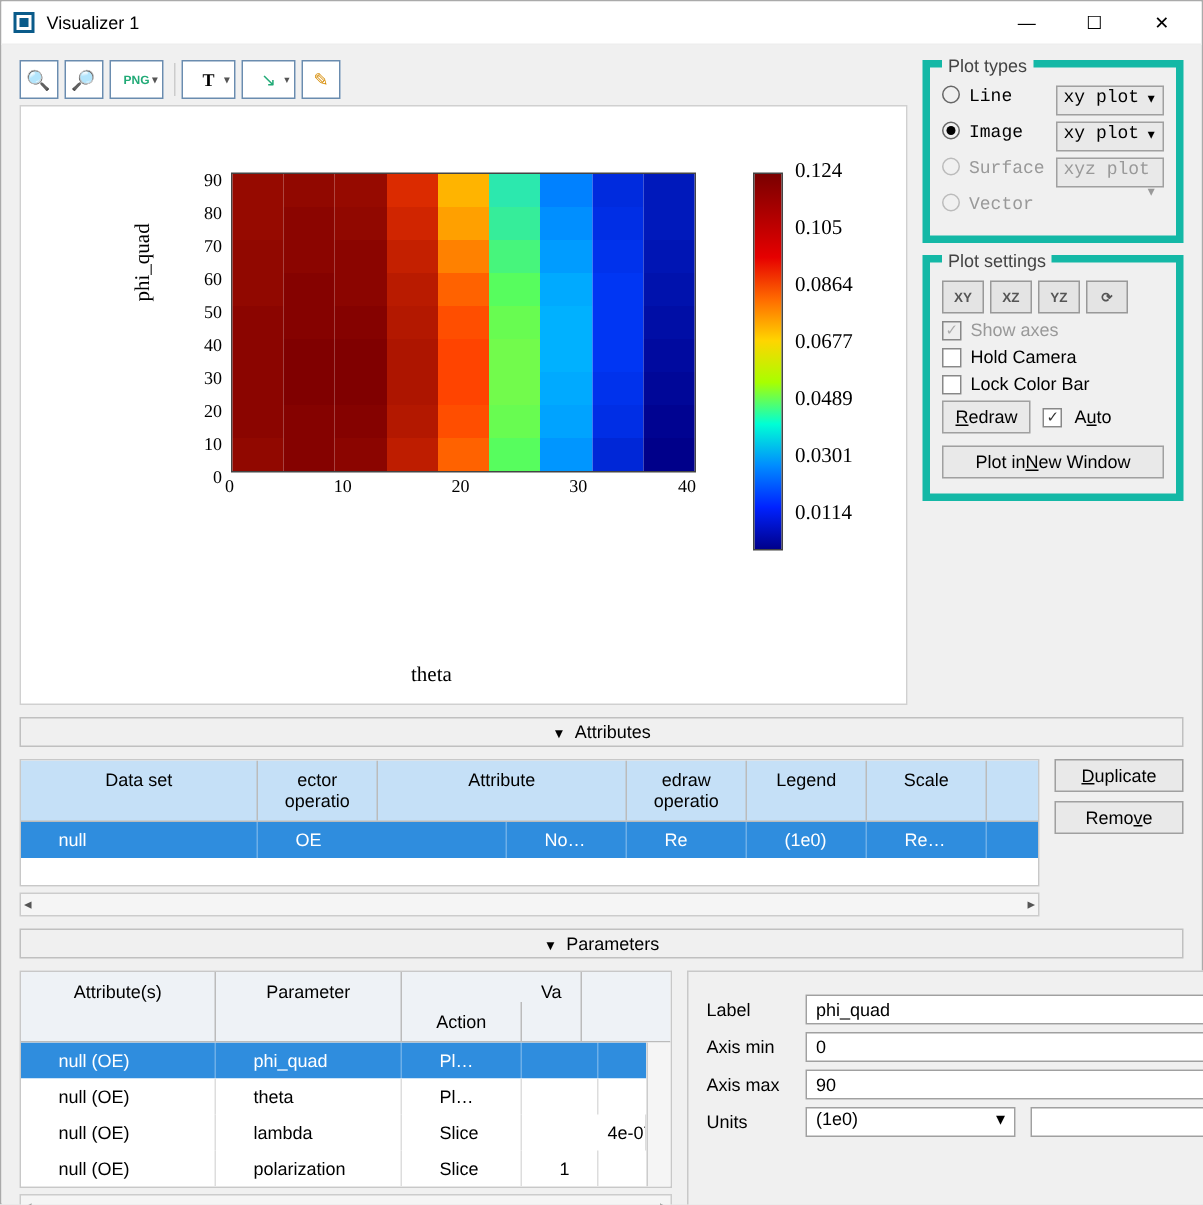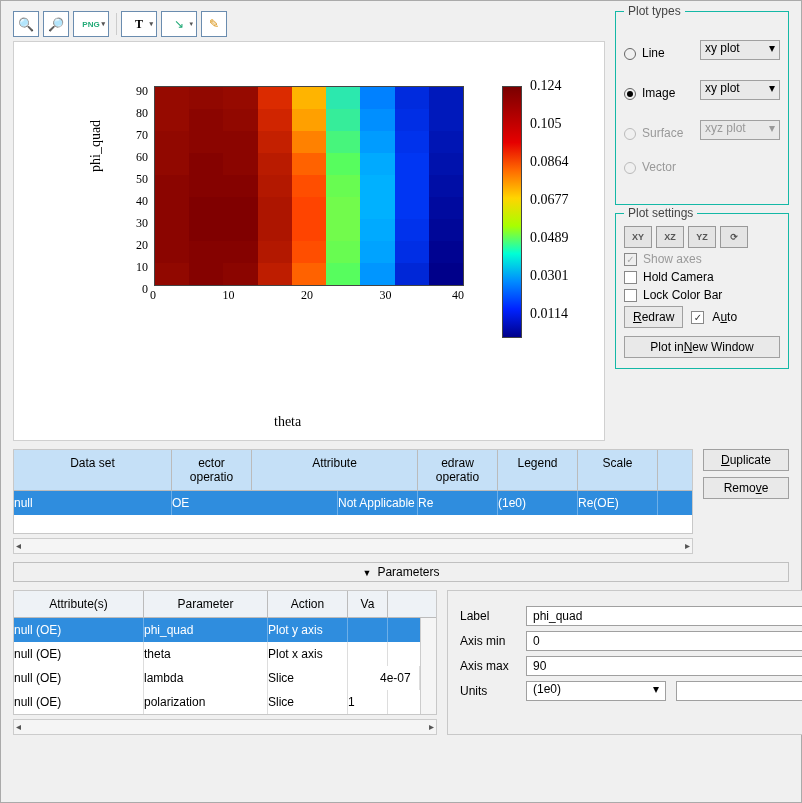--- a/index.html
+++ b/index.html
@@ -112,34 +112,34 @@
     position:absolute; left:388px; top:0; width:20px; height:252px;
     background: linear-gradient(to bottom,#7a0000,#b00000,#e60000,#ff6a00,#ffd500,#a8ff00,#00ffd5,#008cff,#0022ff,#00008a);
     border:1px solid #444;
   }
   .cblabels{
     position:absolute; left:416px; top:-8px; font-size:14px; font-family:"Times New Roman",serif;
   }
   .cblabels div{height:38px;}
   .side-panels { width:174px; display:flex; flex-direction:column; gap:8px;}
   .groupbox {
-    border: 1px solid #14b8a6;
+    border: 5px solid #14b8a6;
     padding: 8px 8px 10px 8px;
     position: relative;
     background:#f0f0f0;
   }
   .groupbox .legend {
     position: absolute;
     top: -8px; left: 8px;
     background: #f0f0f0;
     padding: 0 4px;
     font-size: 12px;
     color:#444;
   }
-  .radio-row { display: flex; align-items: flex-end; gap: 6px; margin: 20px 0; }
+  .radio-row { display: flex; align-items: flex-start; gap: 6px; margin: 4px 0; font-family: Liberation Mono, monospace; }
   .radio-row label { width: 52px; font-size:12px; }
   .radio-row.disabled { color:#999; }
   .sel {
     flex:1; height:20px; font-size:12px;
     border:1px solid #a0a0a0; background:#e9e9e9; padding:0 4px;
   }
   .sel.disabled{color:#999;}
   .icon-row{display:flex; gap:4px; margin:4px 0;}
   .sq{width:28px;height:22px;border:1px solid #999;background:#e4e4e4;display:flex;align-items:center;justify-content:center;font-size:9px;font-weight:bold;color:#555;}
   .chk-row{display:flex;align-items:center;gap:6px;margin:4px 0;font-size:12px;}
@@ -161,21 +161,21 @@
     background:#fff;
     width:100%;
     font-size:12px;
     overflow:hidden;
   }
   .tbl-head{display:flex; background:#c5e0f7; border-bottom:1px solid #bbb;}
   .tbl-head.light{background:#eef2f6;}
   .th{padding:6px 8px;border-right:1px solid #bbb; text-align:center; font-size:12px;}
   .tbl-row{display:flex; background:#2f8dde; color:#fff;}
   .tbl-row.alt{background:#fff; color:#000;}
-  .td{padding:5px 0;border-right:1px solid rgba(255,255,255,.3);white-space:nowrap;overflow:hidden;text-overflow:ellipsis;}
+  .td{padding:5px 25px;border-right:1px solid rgba(255,255,255,.3);white-space:nowrap;overflow:hidden;text-overflow:ellipsis;}
   .tbl-row.alt .td{border-right:1px solid #ddd;}
   .hscroll{
     height:16px;
     border:1px solid #ccc;
     margin-top:4px;
     background:#f5f5f5;
     position:relative;
   }
   .hscroll::before,.hscroll::after{content:"";position:absolute;top:0;width:16px;height:100%;display:flex;align-items:center;justify-content:center;font-size:9px;color:#555;}
   .hscroll .arrL{position:absolute;left:2px;top:1px;font-size:10px;color:#555;}
@@ -199,20 +199,27 @@
   .params-scroll{max-height:116px; overflow:hidden;}
   .vscroll{width:16px;background:#f5f5f5;border-left:1px solid #ccc;}
   .pt-flex{display:flex;}
   .pt-flex .params-scroll{flex:1;}
   u.acc{text-decoration:underline;}
 </style>
 </head>
 <body>
 
 <div class="window">
+  <div class="titlebar">
+    <span class="logo"></span>
+    <span class="title">Visualizer 1</span>
+    <div class="wbtn">—</div>
+    <div class="wbtn">☐</div>
+    <div class="wbtn">✕</div>
+  </div>
 
   <div class="content">
 
     <div class="upper">
       <div class="plot-col">
         <div class="toolbar">
           <div class="tool" style="font-size:13px;">🔍</div>
           <div class="tool" style="font-size:13px;">🔎</div>
           <div class="tool tool-split" style="font-size:8px;font-weight:bold;color:#2a7;">PNG</div>
           <span style="width:4px;border-right:1px solid #ccc;height:22px;"></span>
@@ -390,20 +397,21 @@
           <div class="chk-row" style="gap:8px;">
             <div class="btn"><u class="acc">R</u>edraw</div>
             <span class="chk">✓</span>
               <span>A<u class="acc">u</u>to</span>
           </div>
           <div class="btn wide" style="margin-top:4px;">Plot in <u class="acc">N</u>ew Window</div>
         </div>
       </div>
     </div>
 
+    <div class="expander"><span class="tri">▼</span><span>Attributes</span></div>
 
     <div style="display:flex;gap:10px;align-items:flex-start;">
       <div style="flex:1;">
         <div class="attributes-table">
           <div class="tbl-head" id="attr-head">
               <div class="th" style="width: 158px;">Data set</div>
               <div class="th" style="width: 80px;">ector operatio</div>
               <div class="th" style="width: 166px;">Attribute</div>
               <div class="th" style="width: 80px;">edraw operatio</div>
               <div class="th" style="width: 80px;">Legend</div>
@@ -431,21 +439,21 @@
     </div>
 
     <div class="expander"><span class="tri">▼</span><span>Parameters</span></div>
 
     <div class="bot-row">
       <div class="params-left">
         <div class="params-table">
           <div class="tbl-head light" id="param-head">
               <div class="th" style="width: 130px;">Attribute(s)</div>
               <div class="th" style="width: 124px;">Parameter</div>
-              <div class="th" style="width: 80px;">Action</div>
+              <div class="th" style="width: 80px; margin-top: 20px;">Action</div>
               <div class="th" style="width: 40px;">Va</div>
             </div>
           <div class="pt-flex">
             <div class="params-scroll" id="param-body">
                 <div class="tbl-row">
                   <div class="td" style="width: 130px;">null (OE)</div>
                   <div class="td" style="width: 124px;">phi_quad</div>
                   <div class="td" style="width: 80px;">Plot y axis</div>
                   <div class="td" style="width: 40px;"></div>
                 </div>

